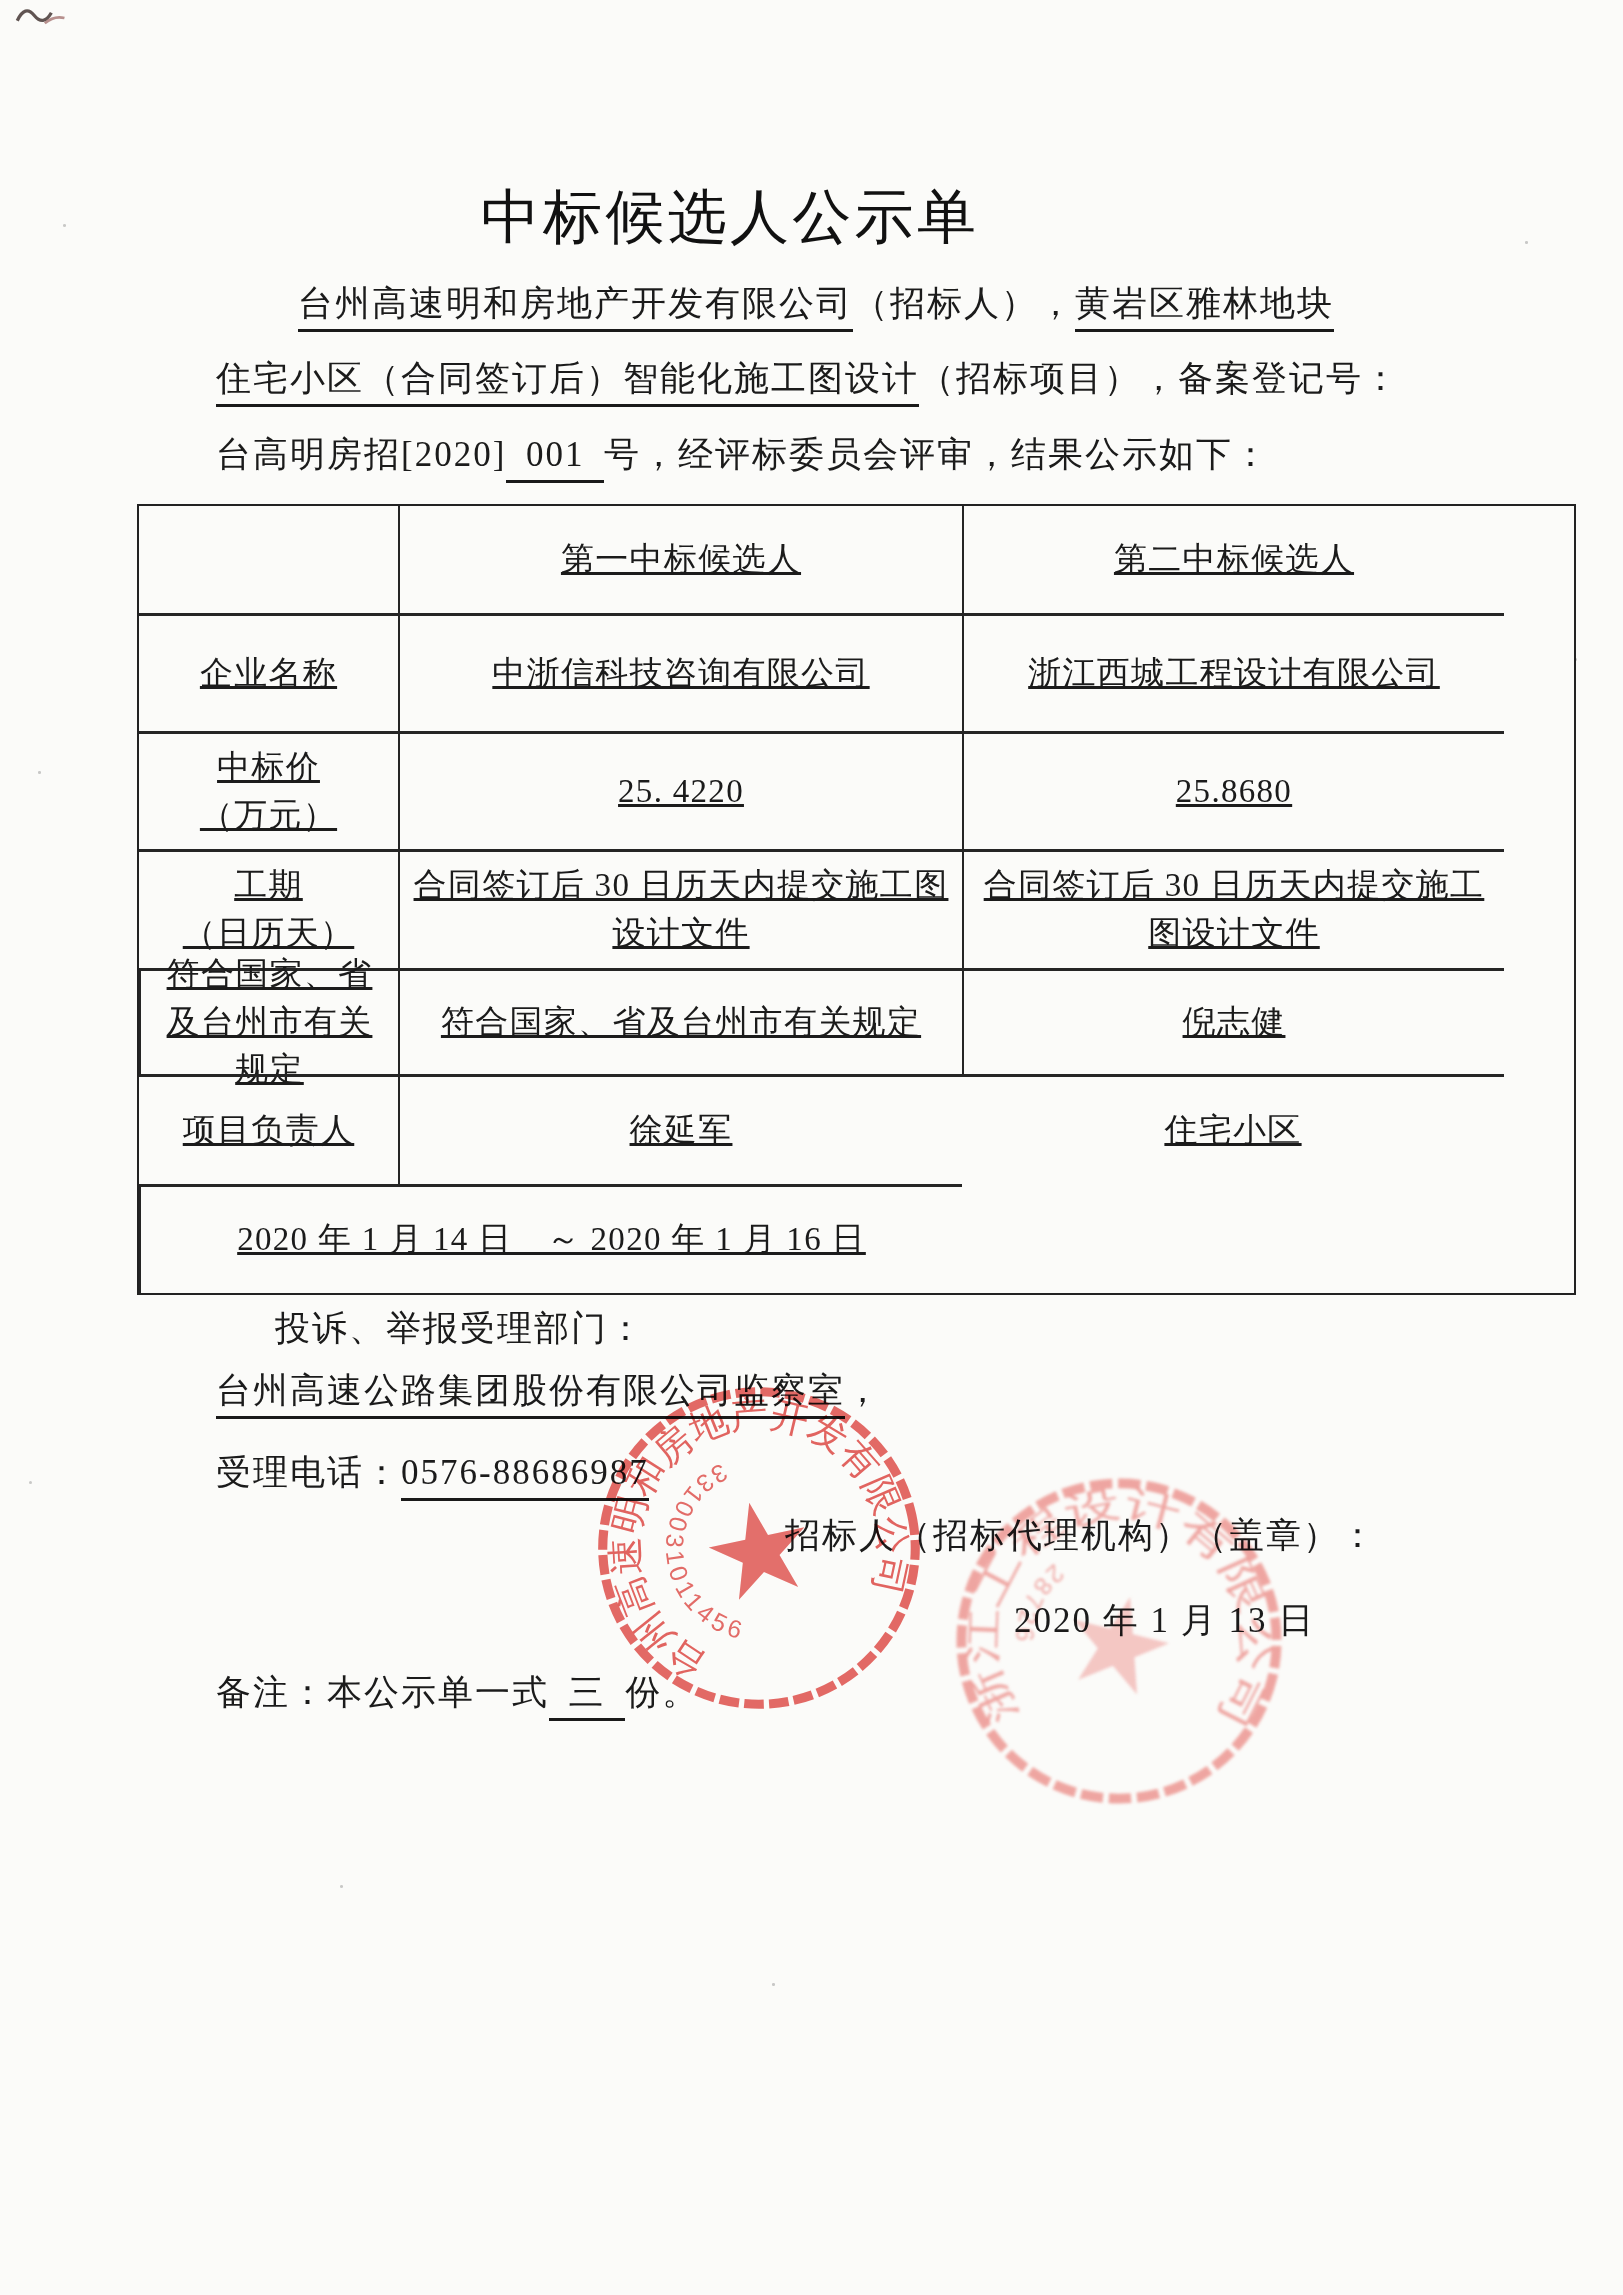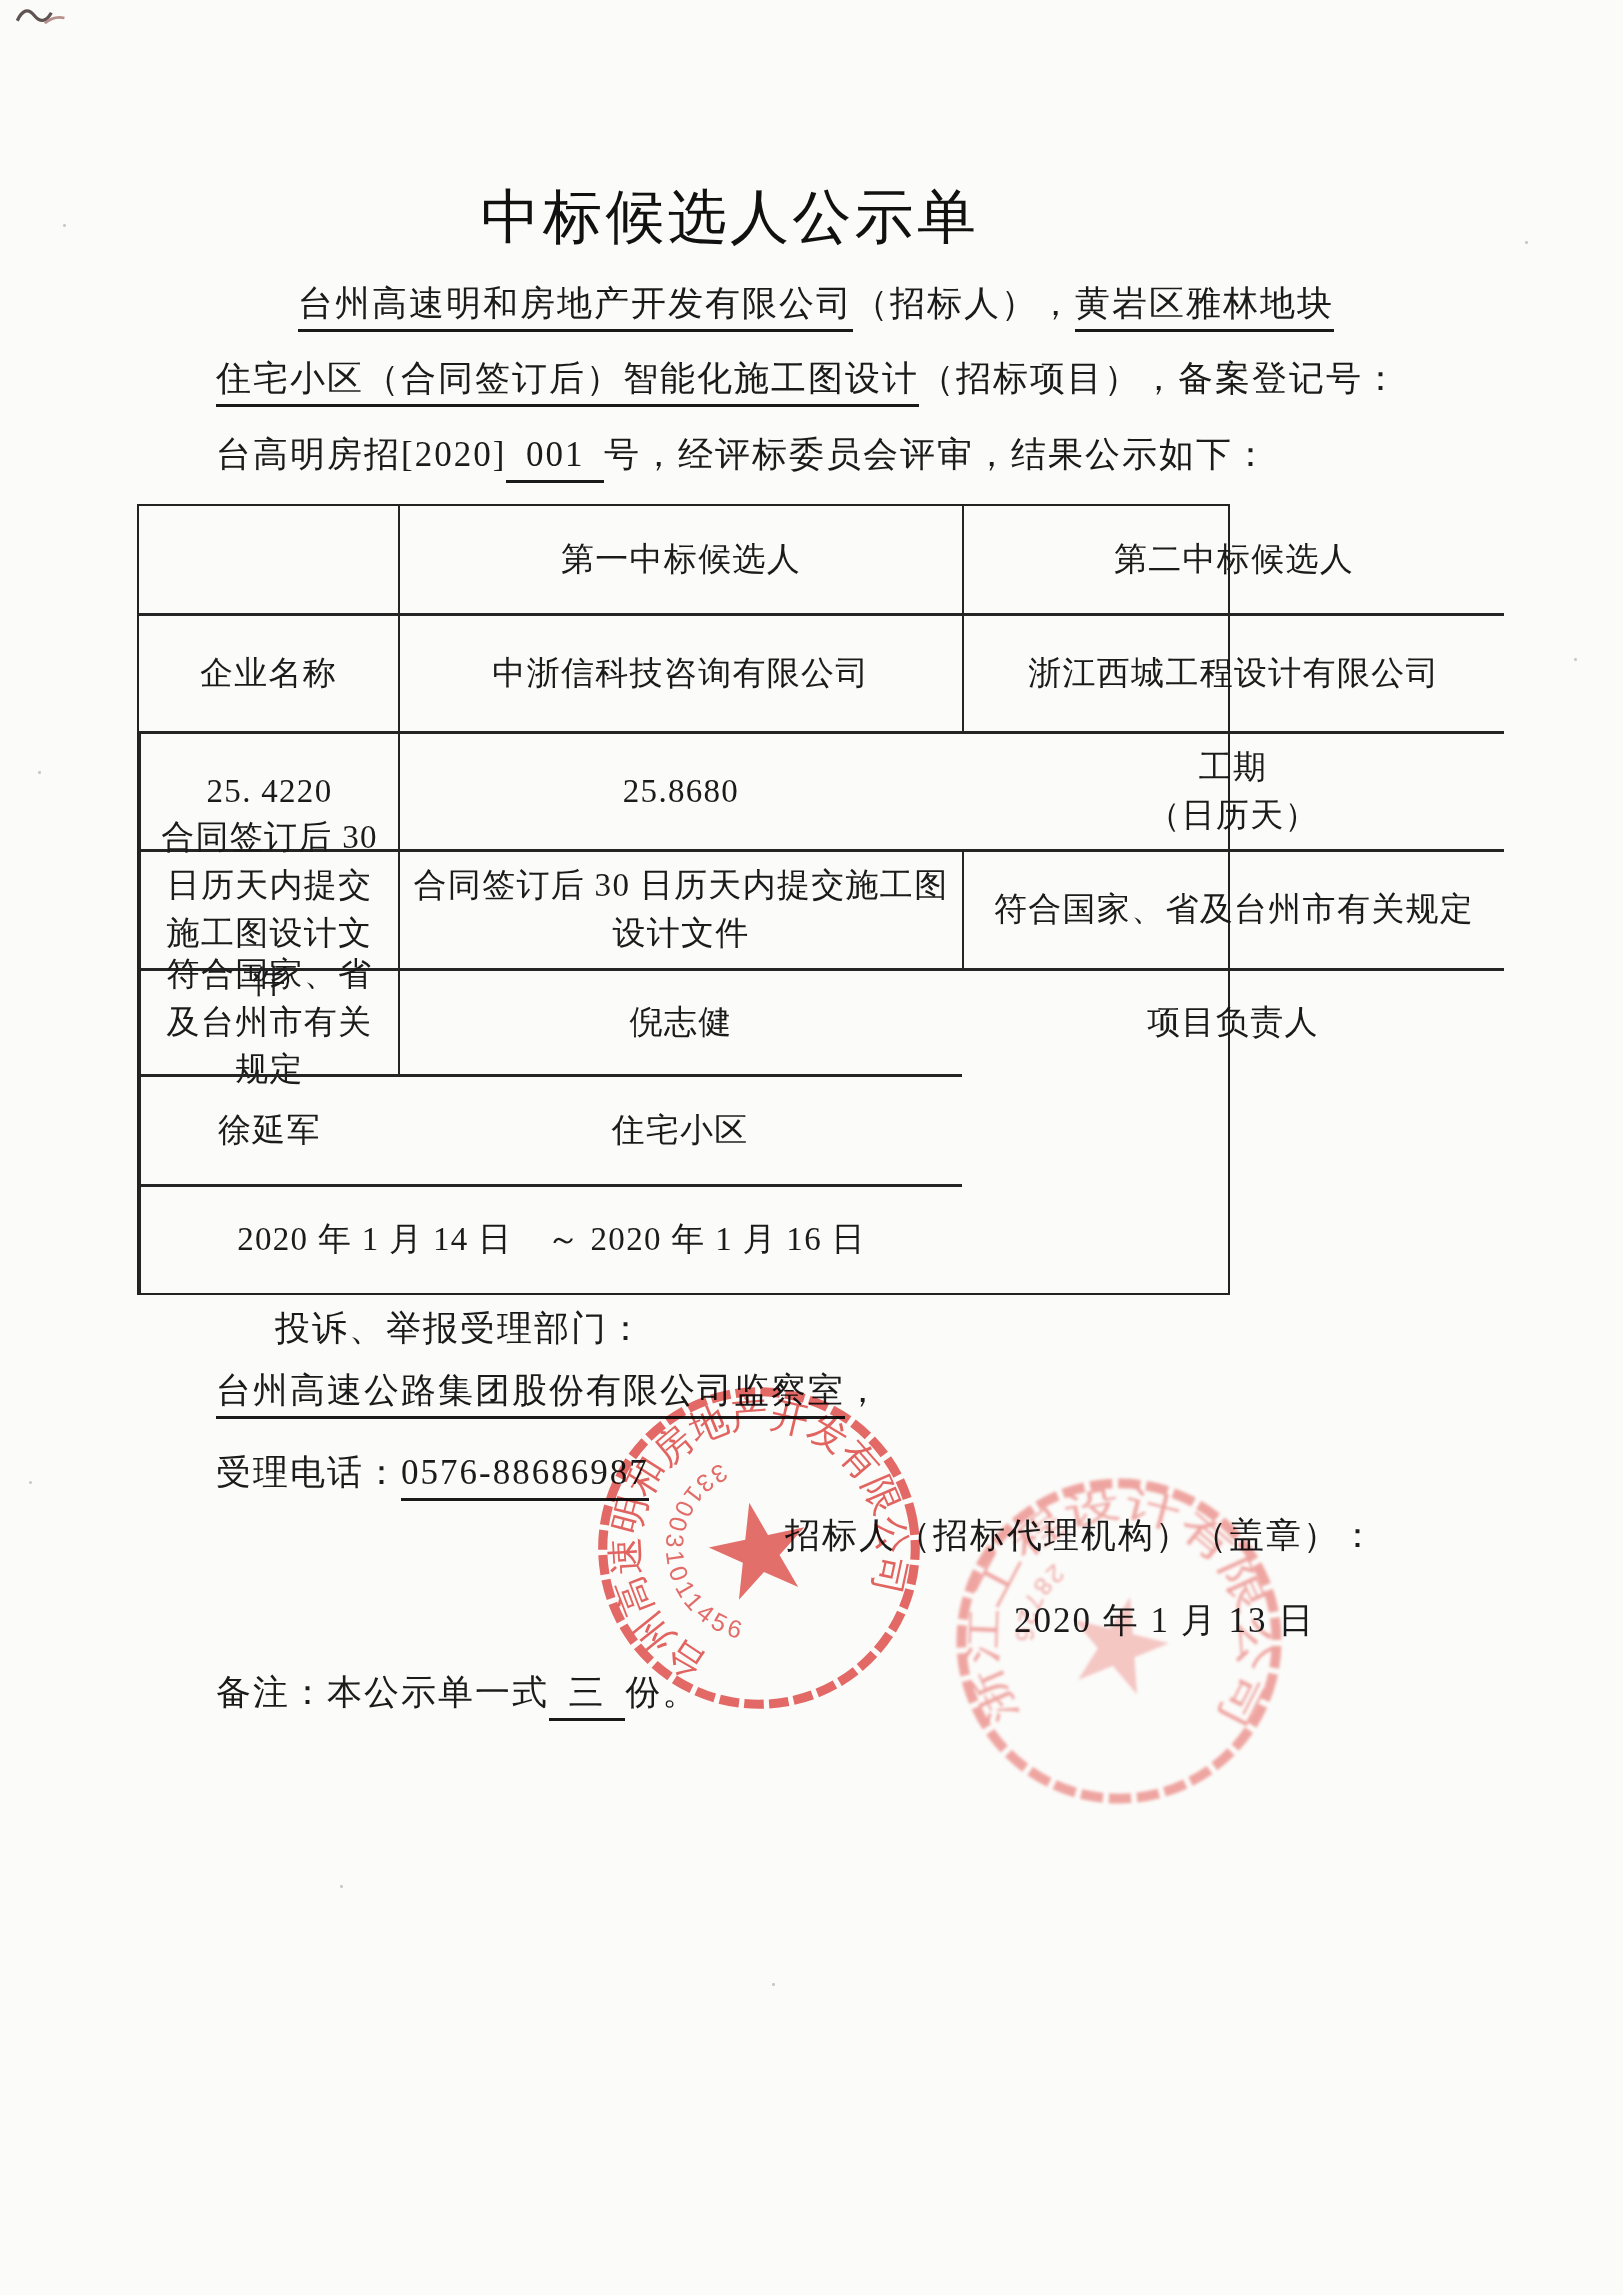--- a/index.html
+++ b/index.html
@@ -19,27 +19,28 @@
   .bodyline{
     font-size:35px;letter-spacing:2px;color:#1b1b1b;white-space:nowrap;
   }
   .u{
     border-bottom:3.3px solid #1a1a1a;
     padding-bottom:5.9px;
   }
   .u-wide{padding-left:19.6px;padding-right:19.6px;}
   
   #bid-table{
-    left:137px;top:504px;width:1093px;
+    left:137px;top:504px;width:1439px;
     display:grid;
     grid-template-columns:259px 564px 542px;
     grid-template-rows:107px 118px 118px 119px 106px 110px 109px;
     border:2.6px solid #222;
     box-sizing:border-box;
     background:transparent;
+    text-decoration:underline;
   }
   .cell{
     border-left:2px solid #252525;
     border-top:3.3px solid #252525;
     display:flex;flex-direction:column;align-items:center;justify-content:center;
     text-align:center;font-size:33px;letter-spacing:1.3px;color:#1b1b1b;
     padding:0 9.2px;box-sizing:border-box;line-height:1.45;
   }
   .c1{border-left:none;}
   .r1{border-top:none;}
@@ -92,20 +93,24 @@
   <div class="cell c1">
       <span>企业名称</span>
     </div>
   <div class="cell">
       <span>中浙信科技咨询有限公司</span>
     </div>
   <div class="cell">
       <span>浙江西城工程设计有限公司</span>
     </div>
 
+  <div class="cell c1">
+    <span>中标价</span>
+    <span>（万元）</span>
+  </div>
   <div class="cell">
       <span>25. 4220</span>
     </div>
   <div class="cell">
       <span>25.8680</span>
     </div>
 
   <div class="cell c1">
     <span>工期</span>
     <span>（日历天）</span>

